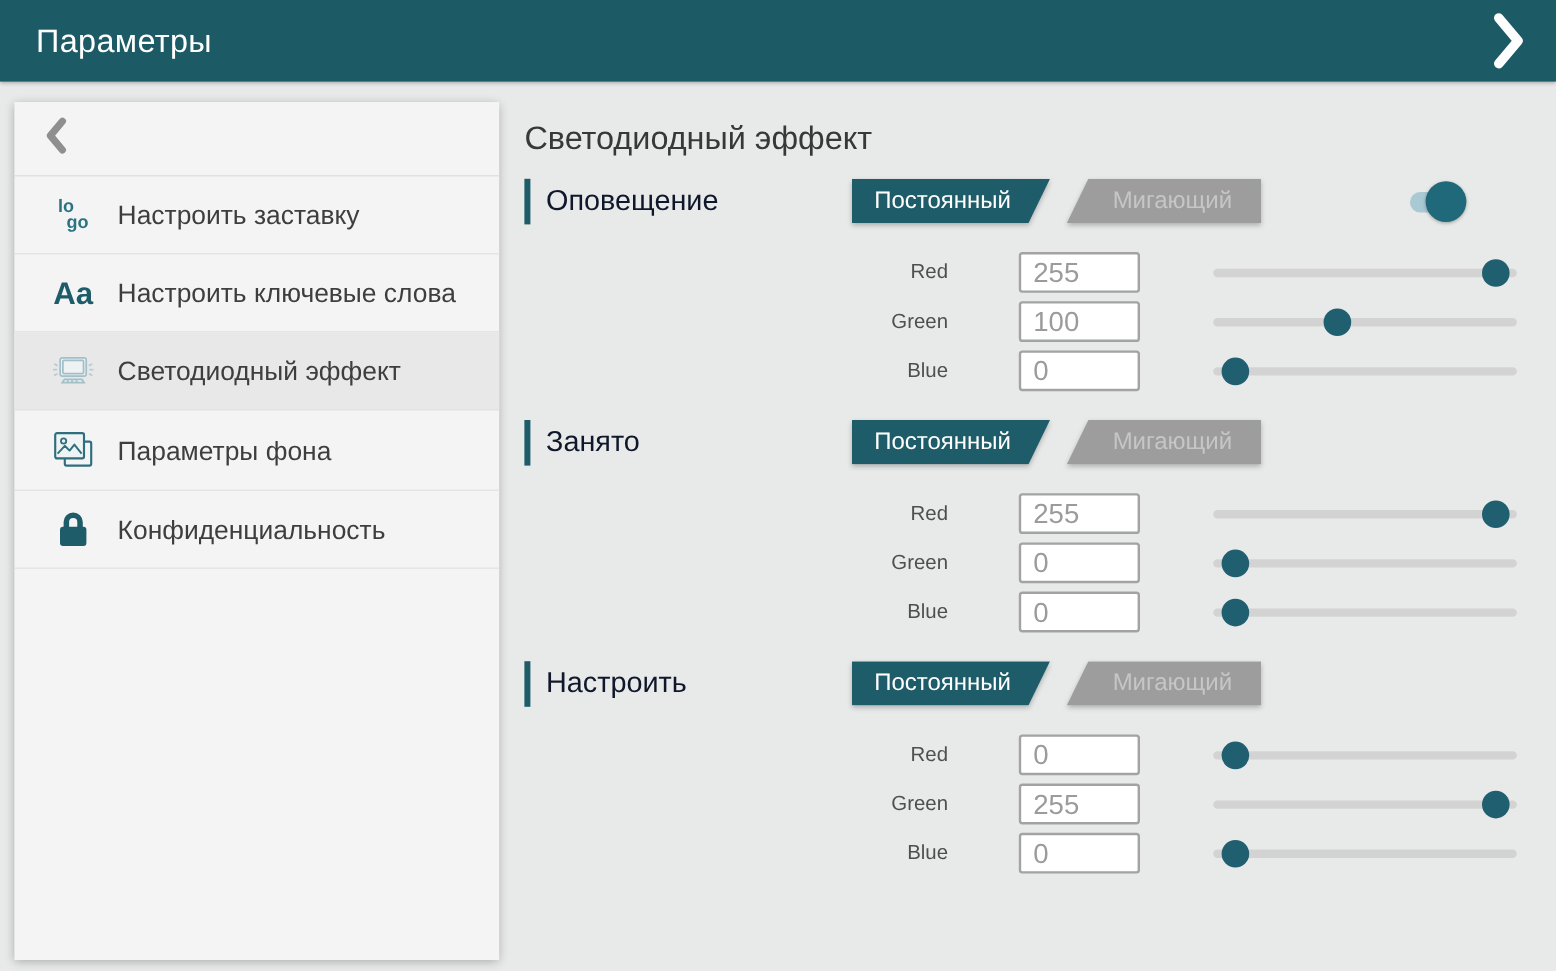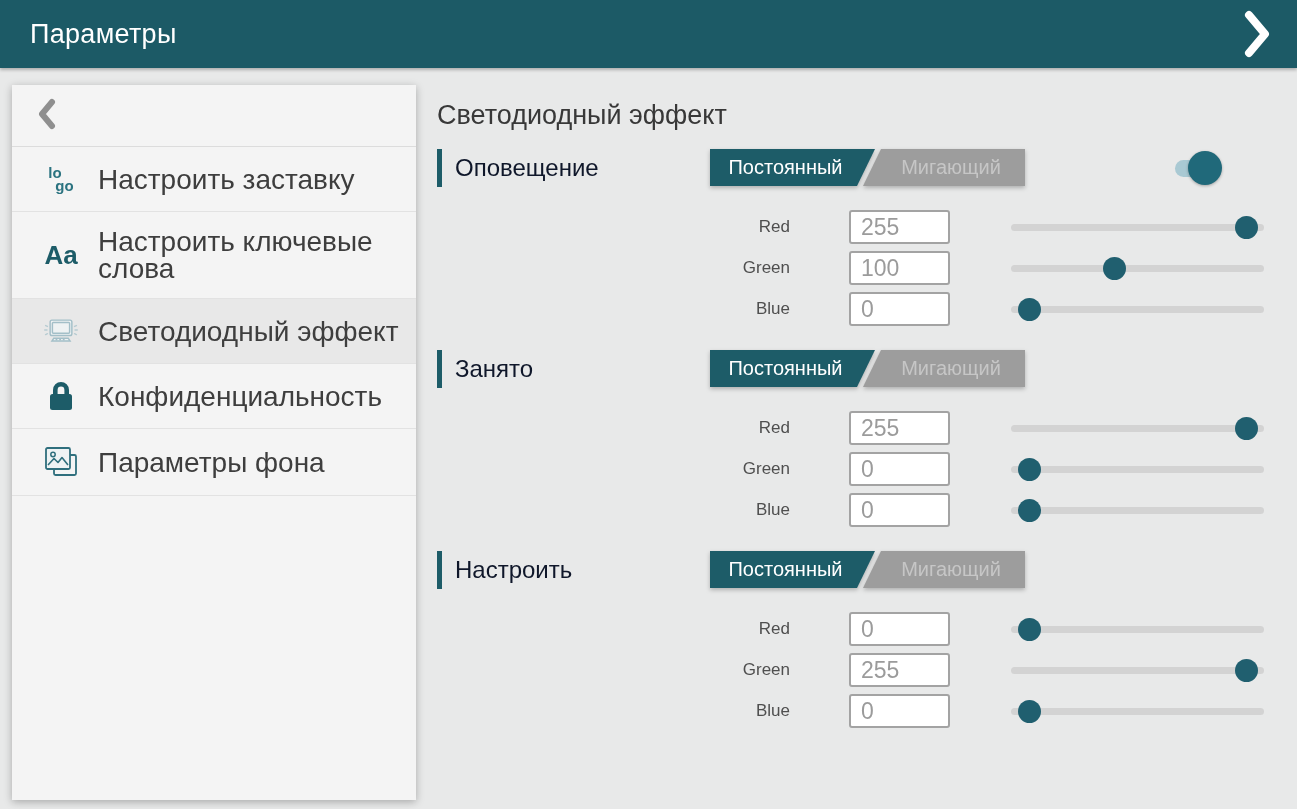--- a/index.html
+++ b/index.html
@@ -38,39 +38,40 @@
     padding:16px 14px 16px 30px;
     border-bottom:1px solid #e2e2e2;
     min-height:65px;
     cursor:pointer;
   }
   .side-item.selected { background:#e8e8e8; }
   .side-icon {
     width:38px; flex-shrink:0; margin-right:18px;
     display:flex; align-items:center; justify-content:center;
   }
-  .side-label { font-size:28px; color:#3e3e3e; line-height:27px; }
+  .side-label { font-size:22px; color:#3e3e3e; line-height:27px; }
 
   .logo-glyph { color:#2b7380; font-size:15px; font-weight:bold; line-height:13px; text-align:left; }
   .logo-glyph .l2 { padding-left:7px; }
   .aa-glyph { color:#1d5c68; font-size:26px; font-weight:bold; }
 
   
   .content { position:absolute; left:437px; top:100px; width:785px; }
   .page-title { font-size:27px; color:#383838; margin-bottom:18px; }
 
   .section { position:relative; margin-bottom:24px; }
   .section-header { position:relative; display:flex; align-items:center; height:38px; margin-bottom:23px; }
   .accent-bar { width:5px; height:38px; background:#1d5c68; margin-right:13px; }
   .section-name { font-size:24px; color:#0f172a; }
 
   .mode-toggle {
     position:absolute; left:273px; top:0; height:37px;
     display:flex;
     filter:drop-shadow(0 2px 2px rgba(0,0,0,0.25));
+    gap:26px;
   }
   .mode-btn {
     height:37px; display:flex; align-items:center; justify-content:center;
     font-size:20px; border:none; cursor:pointer;
     font-family:"Liberation Sans","DejaVu Sans",sans-serif;
   }
   .mode-btn.active {
     width:165px; background:#1d5c68; color:#ffffff;
     clip-path:polygon(0 0, 100% 0, calc(100% - 18px) 100%, 0 100%);
     padding-right:14px;
@@ -169,38 +170,38 @@
           <line x1="39" y1="15" x2="36.5" y2="15"></line>
           <line x1="38" y1="20" x2="36" y2="19"></line>
         </g>
       </svg>
     </span>
     <span class="side-label">Светодиодный эффект</span>
   </div>
 
   <div class="side-item">
     <span class="side-icon">
-      <svg width="28" height="32" viewBox="0 0 28 32">
-        <path d="M14 2 a8 8 0 0 1 8 8 v6 h-4.6 v-6 a3.4 3.4 0 0 0 -6.8 0 v6 H6 v-6 a8 8 0 0 1 8 -8 z" fill="#1d5c68"></path>
-        <rect x="3" y="14" width="22" height="16" rx="2.5" fill="#1d5c68"></rect>
-      </svg>
-    </span>
-    <span class="side-label">Конфиденциальность</span>
-  </div>
-
-  <div class="side-item">
-    <span class="side-icon">
       <svg width="36" height="34" viewBox="0 0 36 34">
         <rect x="11" y="10" width="22" height="20" rx="1.5" fill="#f4f4f4" stroke="#2f6f7d" stroke-width="1.8"></rect>
         <rect x="3" y="3" width="24" height="21" rx="1.5" fill="#eef3f4" stroke="#2f6f7d" stroke-width="1.8"></rect>
         <circle cx="10" cy="9.5" r="2.2" fill="none" stroke="#2f6f7d" stroke-width="1.5"></circle>
         <polyline points="5,20 11,13.5 15,17.5 19,12.5 25,20" fill="none" stroke="#2f6f7d" stroke-width="1.6" stroke-linejoin="round"></polyline>
       </svg>
     </span>
     <span class="side-label">Параметры фона</span>
+  </div>
+
+  <div class="side-item">
+    <span class="side-icon">
+      <svg width="28" height="32" viewBox="0 0 28 32">
+        <path d="M14 2 a8 8 0 0 1 8 8 v6 h-4.6 v-6 a3.4 3.4 0 0 0 -6.8 0 v6 H6 v-6 a8 8 0 0 1 8 -8 z" fill="#1d5c68"></path>
+        <rect x="3" y="14" width="22" height="16" rx="2.5" fill="#1d5c68"></rect>
+      </svg>
+    </span>
+    <span class="side-label">Конфиденциальность</span>
   </div>
 </div>
 
 <div class="content">
   <div class="page-title">Светодиодный эффект</div>
 
   <div class="section">
     <div class="section-header">
       <div class="accent-bar"></div>
       <span class="section-name">Оповещение</span>

